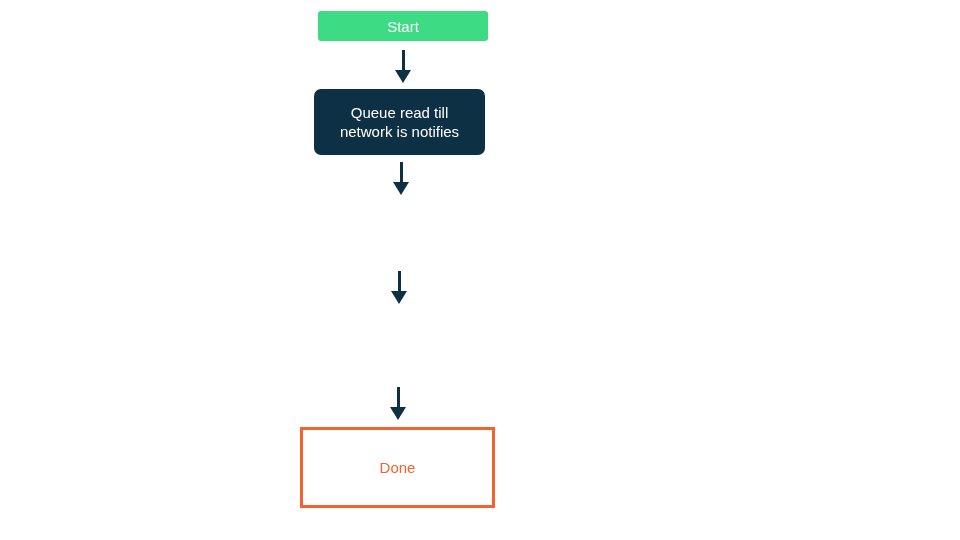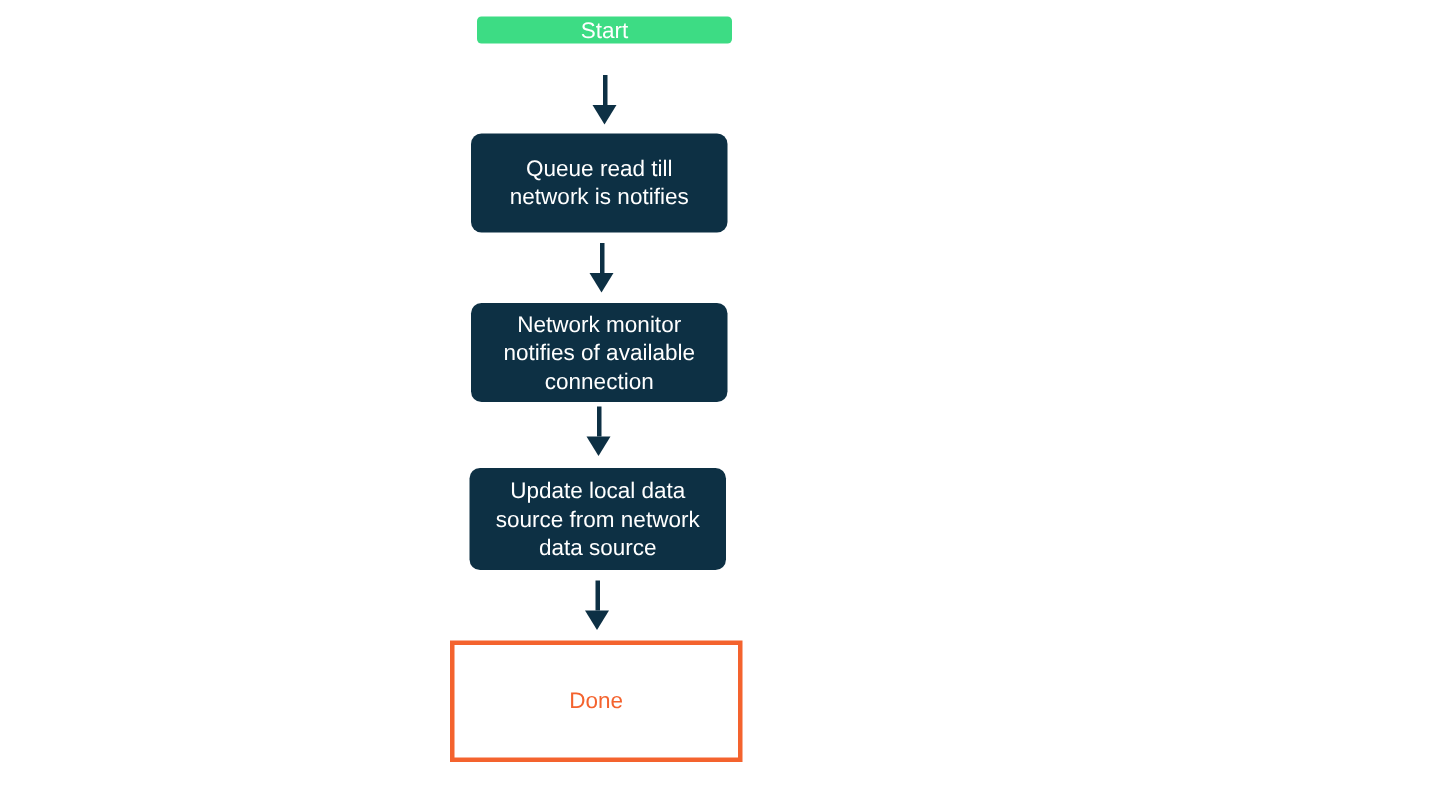--- a/index.html
+++ b/index.html
@@ -59,55 +59,45 @@
     border-left: 8px solid transparent;
     border-right: 8px solid transparent;
     border-top: 13px solid var(--arrow, #0d3044);
   }
 </style>
 </head>
 <body>
 
 <div class="canvas">
 
-  <div class="node node-start" style="left:318px; top:11px; width:170px; height:18px;">
+  <div class="node node-start" style="left:318px; top:11px; width:170px; height:30px;">
     <span class="line">Start</span>
   </div>
 
   <div class="arrow" style="left:395px; top:50px;">
     <div class="arrow-stem"></div>
     <div class="arrow-head"></div>
   </div>
 
   <div class="node node-process" style="left:314px; top:89px; width:171px; height:66px;">
     <span class="line">Queue read till</span>
     <span class="line">network is notifies</span>
   </div>
 
   <div class="arrow" style="left:393px; top:162px;">
     <div class="arrow-stem"></div>
     <div class="arrow-head"></div>
   </div>
 
-  <div class="node node-process" style="left:314px; top:202px; width:171px; height:66px;">
-    <span class="line">Network monitor</span>
-    <span class="line">notifies of available</span>
-    <span class="line">connection</span>
-  </div>
 
   <div class="arrow" style="left:391px; top:271px;">
     <div class="arrow-stem"></div>
     <div class="arrow-head"></div>
   </div>
 
-  <div class="node node-process" style="left:313px; top:312px; width:171px; height:68px;">
-    <span class="line">Update local data</span>
-    <span class="line">source from network</span>
-    <span class="line">data source</span>
-  </div>
 
   <div class="arrow" style="left:390px; top:387px;">
     <div class="arrow-stem"></div>
     <div class="arrow-head"></div>
   </div>
 
   <div class="node node-terminal" style="left:300px; top:427px; width:195px; height:81px;">
     <span class="line">Done</span>
   </div>
 

